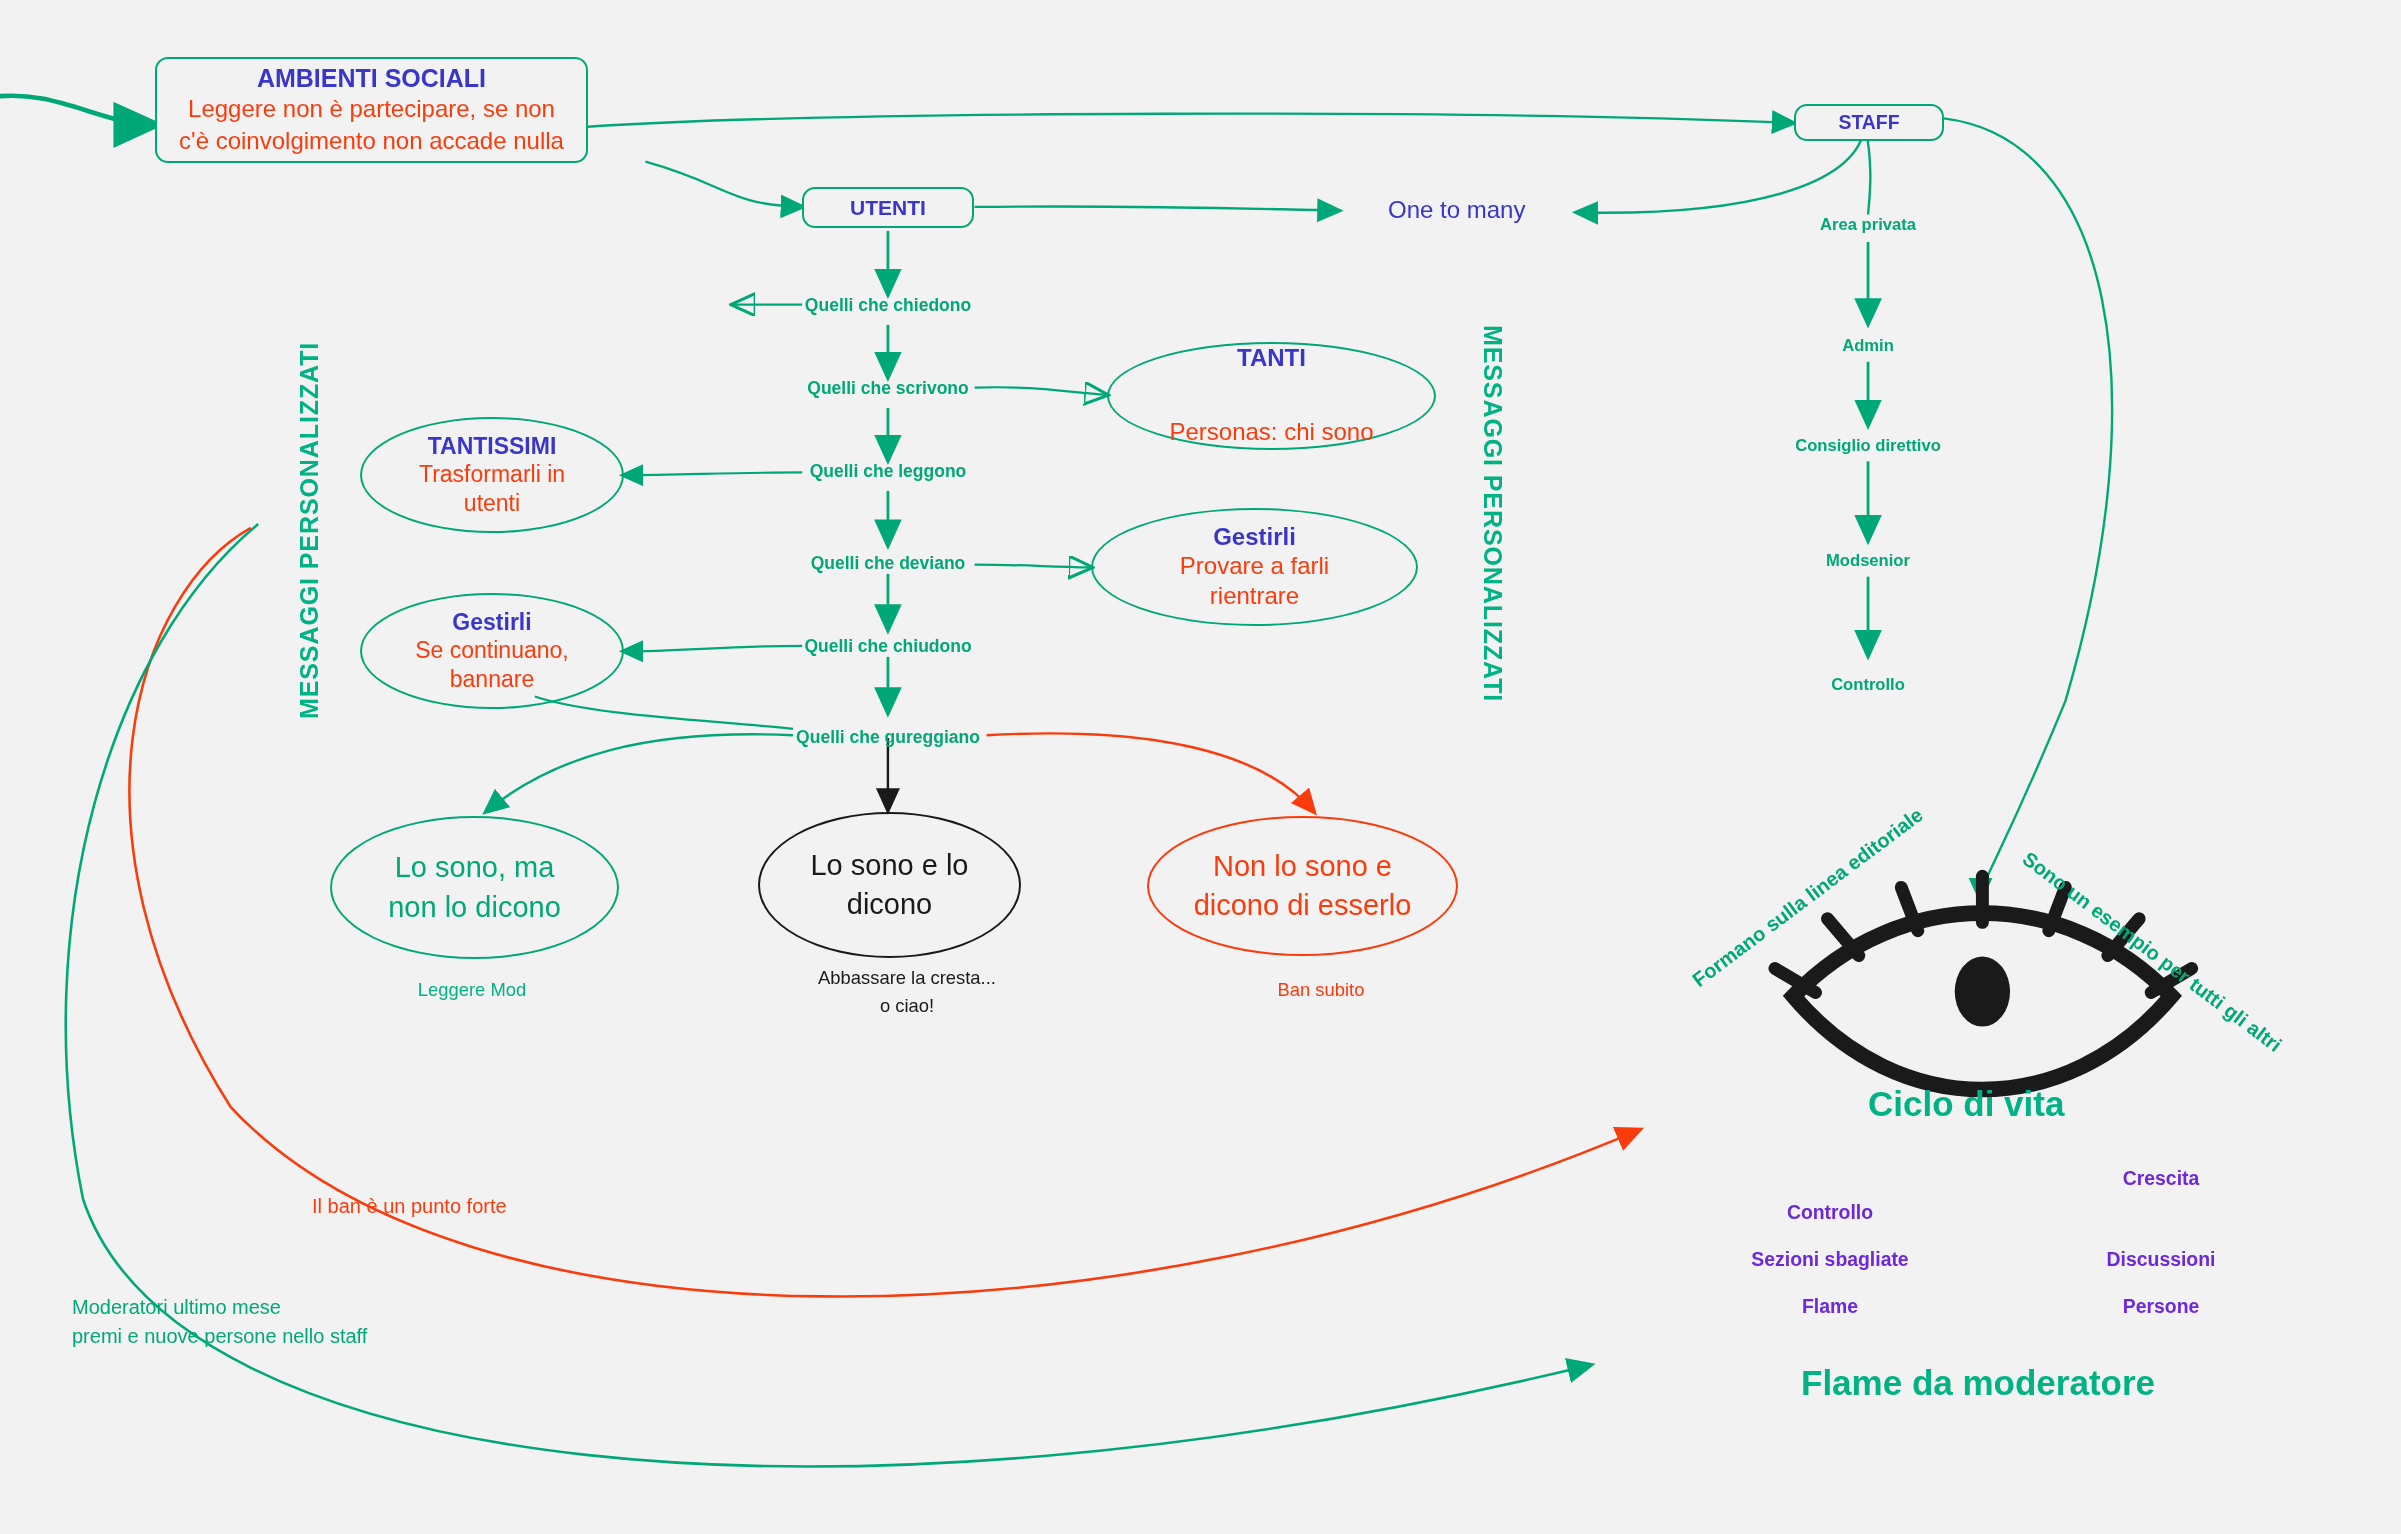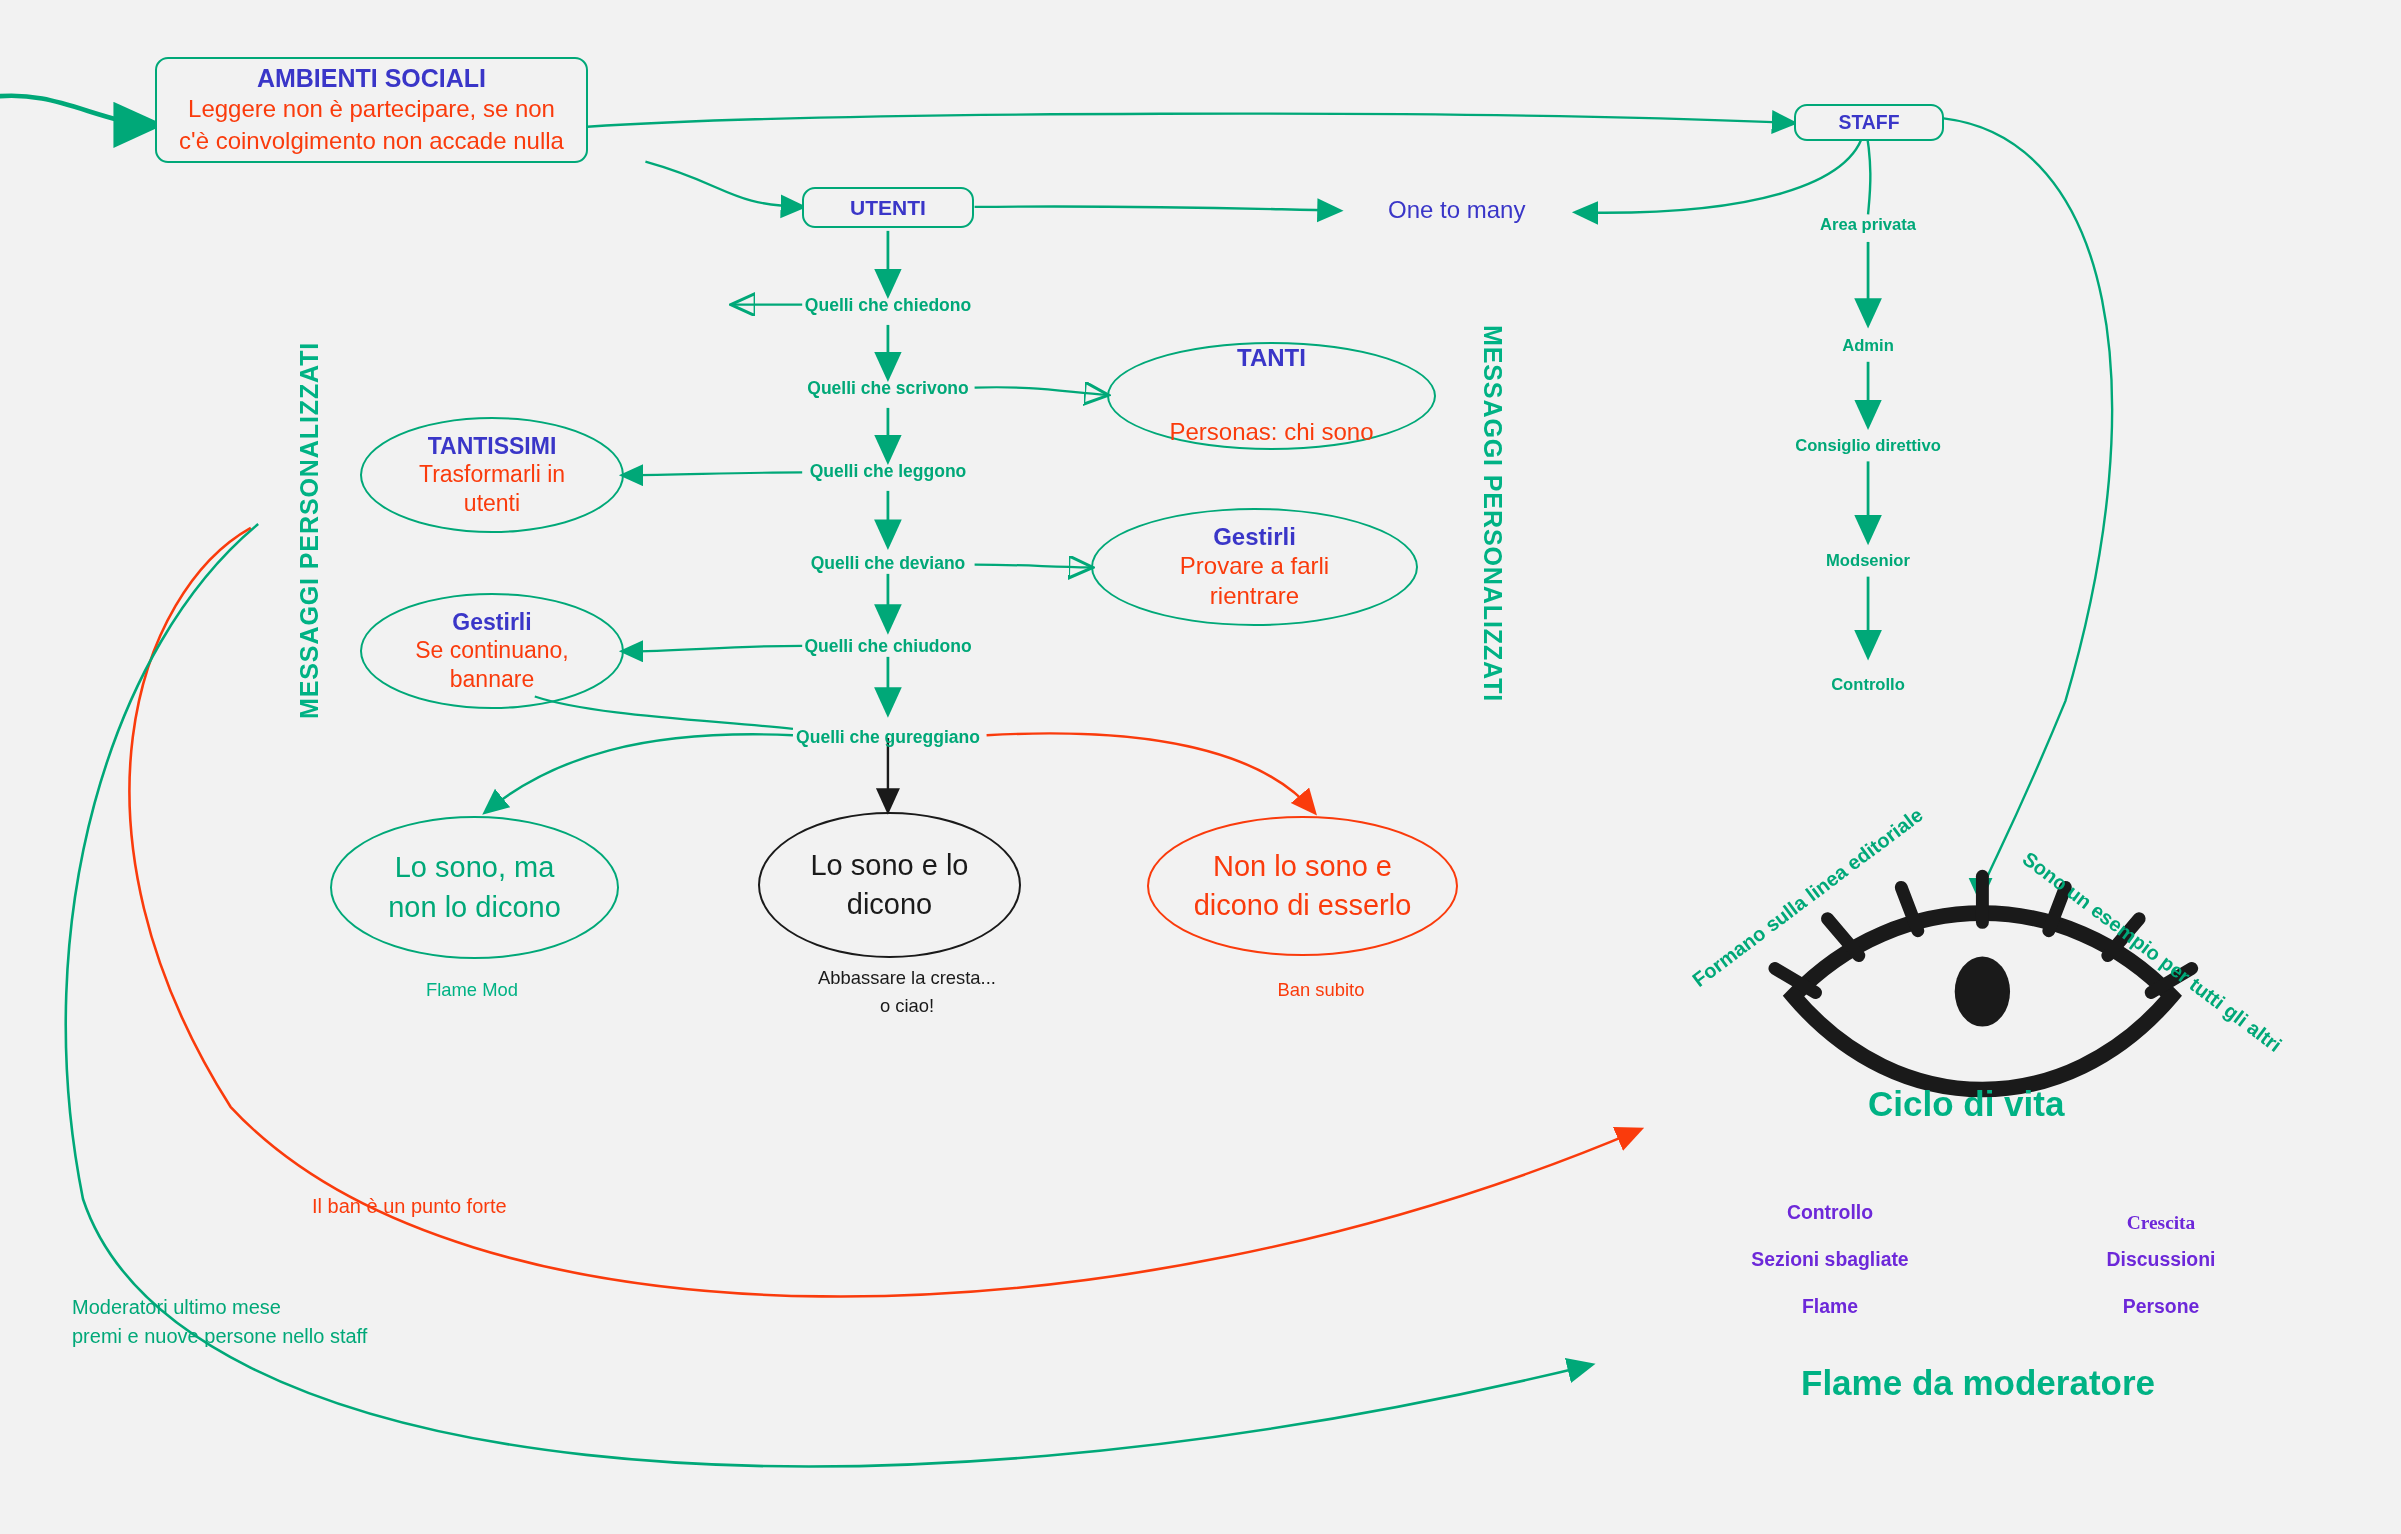--- a/index.html
+++ b/index.html
@@ -255,21 +255,21 @@
   <div class="vert-label" style="left:295px; top:719px; transform:rotate(-90deg);">MESSAGGI PERSONALIZZATI</div>
   <div class="vert-label" style="left:1507px; top:325px; transform:rotate(90deg);">MESSAGGI PERSONALIZZATI</div>
 
   <div class="circ" style="left:330px; top:816px; width:289px; height:143px; border:2.8px solid #00a878; color:#00a878;">
     <div>
       <div>Lo sono, ma</div>
       <div>non lo dicono</div>
     </div>
   </div>
   <div class="caption lbl-green" style="left:472px; top:976px; font-weight:normal; color:#00b284;">
-    <div>Flame Mod</div>
+    <div>Leggere Mod</div>
   </div>
 
   <div class="circ" style="left:758px; top:812px; width:263px; height:146px; border:2.8px solid #1a1a1a; color:#1a1a1a;">
     <div>
       <div>Lo sono e lo</div>
       <div>dicono</div>
     </div>
   </div>
   <div class="caption" style="left:907px; top:964px; color:#1a1a1a;">
     <div>Abbassare la cresta...</div>
@@ -295,20 +295,20 @@
 
   <div class="rot-label" style="left:1695px; top:971px; transform:rotate(-37deg);">Formano sulla linea editoriale</div>
   <div class="rot-label" style="left:2025px; top:845px; transform:rotate(37deg);">Sono un esempio per tutti gli altri</div>
 
   <div class="plain-text" style="left:1868px; top:1084px; color:#00b284; font-size:35px; font-weight:bold;">Ciclo di vita</div>
 
   <div class="wordcol" style="left:1830px; top:1201px;">Controllo</div>
   <div class="wordcol" style="left:1830px; top:1248px;">Sezioni sbagliate</div>
   <div class="wordcol" style="left:1830px; top:1295px;">Flame</div>
 
-  <div class="wordcol" style="left:2161px; top:1212px;font-family:Liberation Serif, serif;">Crescita</div>
+  <div class="wordcol" style="left:2161px; top:1167px;">Crescita</div>
   <div class="wordcol" style="left:2161px; top:1248px;">Discussioni</div>
   <div class="wordcol" style="left:2161px; top:1295px;">Persone</div>
 
   <div class="plain-text" style="left:1801px; top:1363px; color:#00b284; font-size:35px; font-weight:bold;">Flame da moderatore</div>
 
 </div>
 
 
 </body></html>

